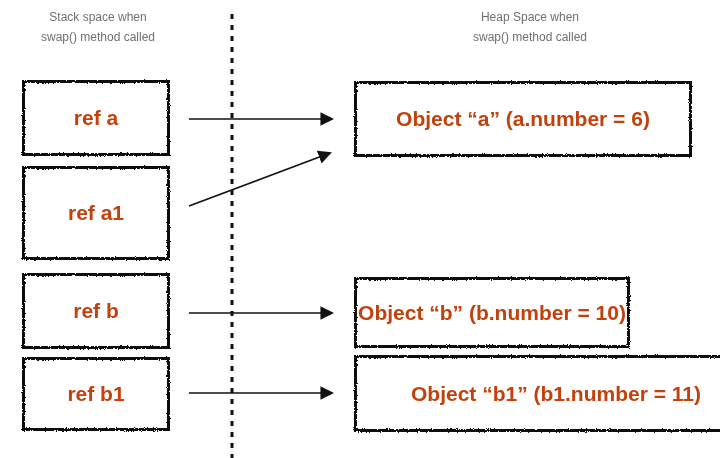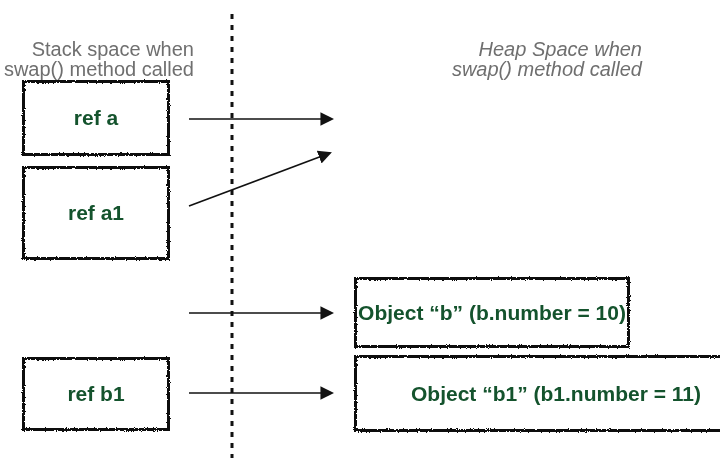--- a/index.html
+++ b/index.html
@@ -10,29 +10,28 @@
   }
   .canvas {
     position: relative;
     width: 720px;
     height: 458px;
     background: #ffffff;
     overflow: hidden;
   }
   .col-header {
     position: absolute;
-    text-align: right;
-    font-size: 20px;
+    text-align: center;
+    font-size: 12px;
     line-height: 20px;
     color: #6f6f6f;
     white-space: pre-line;
-    margin-top: 32px;
   }
   .col-header.stack { left: 2px;  top: 7px;  width: 192px; }
-  .col-header.heap  { left: 418px; top: 7px; width: 224px; font-style: italic; }
+  .col-header.heap  { left: 418px; top: 7px; width: 224px; }
 
   .overlay-svg {
     position: absolute;
     left: 0; top: 0;
     width: 720px; height: 458px;
     pointer-events: none;
   }
 
   .box {
     position: absolute;
@@ -45,21 +44,21 @@
     position: absolute;
     inset: 0;
     border: 3.5px solid #111111;
     filter: url(#roughen);
     pointer-events: none;
   }
   .box .label {
     position: relative;
     font-weight: bold;
     font-size: 21px;
-    color: #14532d;
+    color: #c2410c;
     white-space: nowrap;
   }
 
   
   .box.ref-a  { left: 22px; top: 80px;  width: 148px; height: 76px; }
   .box.ref-a1 { left: 22px; top: 166px; width: 148px; height: 94px; }
   .box.ref-b  { left: 22px; top: 273px; width: 148px; height: 76px; }
   .box.ref-b1 { left: 22px; top: 357px; width: 148px; height: 74px; }
 
   
@@ -103,26 +102,34 @@
   <div class="box ref-a">
     <div class="border-layer"></div>
     <span class="label">ref a</span>
   </div>
 
   <div class="box ref-a1">
     <div class="border-layer"></div>
     <span class="label">ref a1</span>
   </div>
 
+  <div class="box ref-b">
+    <div class="border-layer"></div>
+    <span class="label">ref b</span>
+  </div>
 
   <div class="box ref-b1">
     <div class="border-layer"></div>
     <span class="label">ref b1</span>
   </div>
 
+  <div class="box obj-a">
+    <div class="border-layer"></div>
+    <span class="label">Object “a” (a.number = 6)</span>
+  </div>
 
   <div class="box obj-b">
     <div class="border-layer"></div>
     <span class="label">Object “b” (b.number = 10)</span>
   </div>
 
   <div class="box obj-b1">
     <div class="border-layer"></div>
     <span class="label">Object “b1” (b1.number = 11)</span>
   </div>

